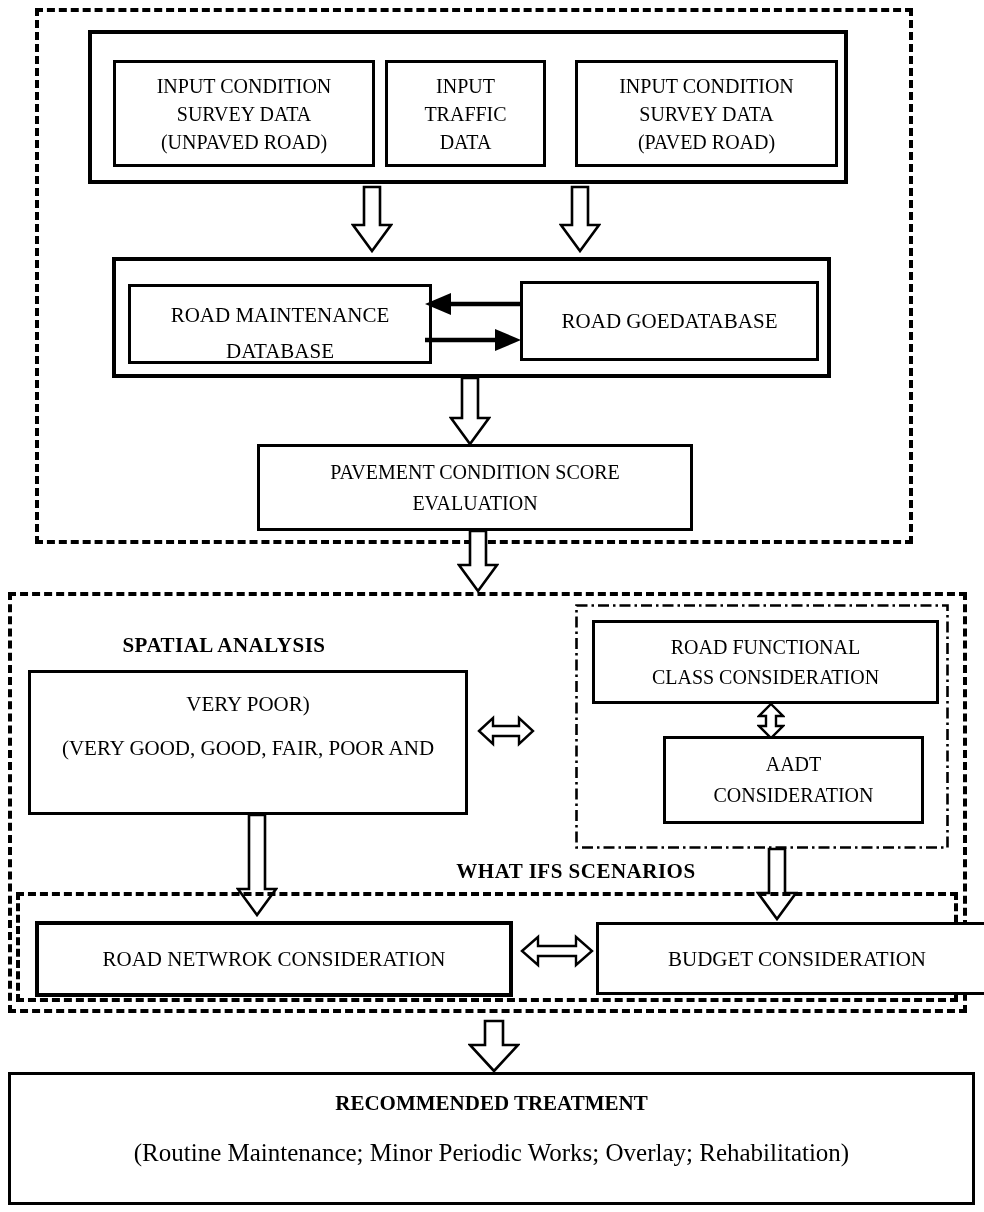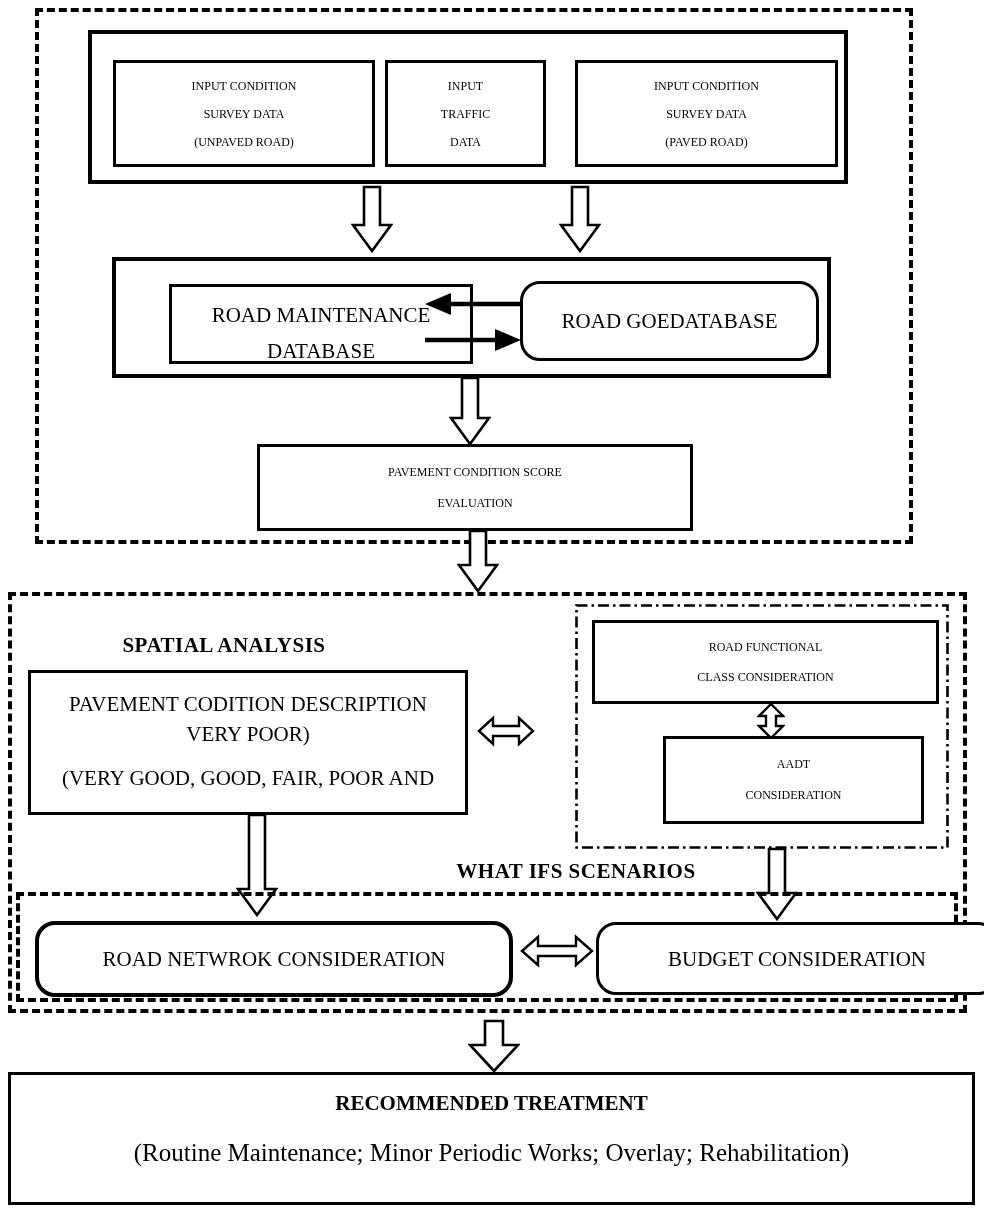--- a/index.html
+++ b/index.html
@@ -10,22 +10,22 @@
   }
   .abs{position:absolute;box-sizing:border-box;}
   .dashed{border:4px dashed #000;background:transparent;}
   .solid4{border:4px solid #000;background:#fff;}
   .solid3{border:3px solid #000;background:#fff;}
   .box{
     display:flex;flex-direction:column;justify-content:center;align-items:center;
     text-align:center;background:#fff;
   }
   .line{white-space:nowrap;}
-  .fs20{font-size:12px;line-height:28px;}
-  .fs21{font-size:21px;line-height:30px;border-radius:20px;}
+  .fs20{font-size:20px;line-height:28px;}
+  .fs21{font-size:21px;line-height:30px;}
   .lbl{font-weight:bold;font-size:21px;letter-spacing:0.5px;text-align:center;white-space:nowrap;}
   svg{display:block;}
   .clipbox{
     display:block;overflow:hidden;text-align:center;background:#fff;
   }
 </style>
 </head>
 <body>
 
 <div id="canvas">
@@ -54,21 +54,21 @@
 
   <svg class="abs" style="left:351px;top:185px;" width="42" height="68" viewBox="-2 -2 42 68">
     <polygon points="11,0 27,0 27,38 38,38 19,64 0,38 11,38" fill="#fff" stroke="#000" stroke-width="2.6"></polygon>
   </svg>
   <svg class="abs" style="left:559px;top:185px;" width="42" height="68" viewBox="-2 -2 42 68">
     <polygon points="11,0 27,0 27,38 38,38 19,64 0,38 11,38" fill="#fff" stroke="#000" stroke-width="2.6"></polygon>
   </svg>
 
   <div class="abs solid4" style="left:112px;top:257px;width:719px;height:121px;"></div>
 
-  <div class="abs clipbox solid3" style="left:128px;top:284px;width:304px;height:80px;padding-top:10px;font-size:21px;line-height:36px;margin-left:41px;">
+  <div class="abs clipbox solid3" style="left:128px;top:284px;width:304px;height:80px;padding-top:10px;font-size:21px;line-height:36px;">
     <div class="line">ROAD MAINTENANCE</div>
     <div class="line">DATABASE</div>
   </div>
 
   <div class="abs box solid3 fs21" style="left:520px;top:281px;width:299px;height:80px;">
     <div class="line">ROAD GOEDATABASE</div>
   </div>
 
   <svg class="abs" style="left:424px;top:291px;" width="98" height="27" viewBox="0 0 98 27">
     <polygon points="1,13 27,2 27,24" fill="#000"></polygon>
@@ -90,21 +90,20 @@
 
   <svg class="abs" style="left:457px;top:529px;" width="42" height="64" viewBox="-2 -2 42 64">
     <polygon points="11,0 27,0 27,34 38,34 19,60 0,34 11,34" fill="#fff" stroke="#000" stroke-width="2.6"></polygon>
   </svg>
 
   <div class="abs dashed" style="left:8px;top:592px;width:959px;height:421px;"></div>
 
   <div class="abs lbl" style="left:116px;top:633px;width:216px;">SPATIAL ANALYSIS</div>
 
   <div class="abs solid3" style="left:28px;top:670px;width:440px;height:145px;background:#fff;text-align:center;padding-top:16px;">
-    <div class="line fs21">PAVEMENT CODITION DESCRIPTION</div>
     <div class="line fs21">VERY POOR)</div>
     <div class="line fs21" style="margin-top:14px;">(VERY GOOD, GOOD, FAIR, POOR AND</div>
   </div>
 
   <svg class="abs" style="left:477px;top:714px;" width="58" height="34" viewBox="-2 -2 58 34">
     <polygon points="0,15 14,2 14,10 40,10 40,2 54,15 40,28 40,20 14,20 14,28" fill="#fff" stroke="#000" stroke-width="2.4"></polygon>
   </svg>
 
   <svg class="abs" style="left:575px;top:604px;" width="374" height="245" viewBox="0 0 374 245">
     <rect x="1.5" y="1.5" width="371" height="242" fill="none" stroke="#000" stroke-width="2.6" stroke-dasharray="11 4 2.5 4"></rect>

